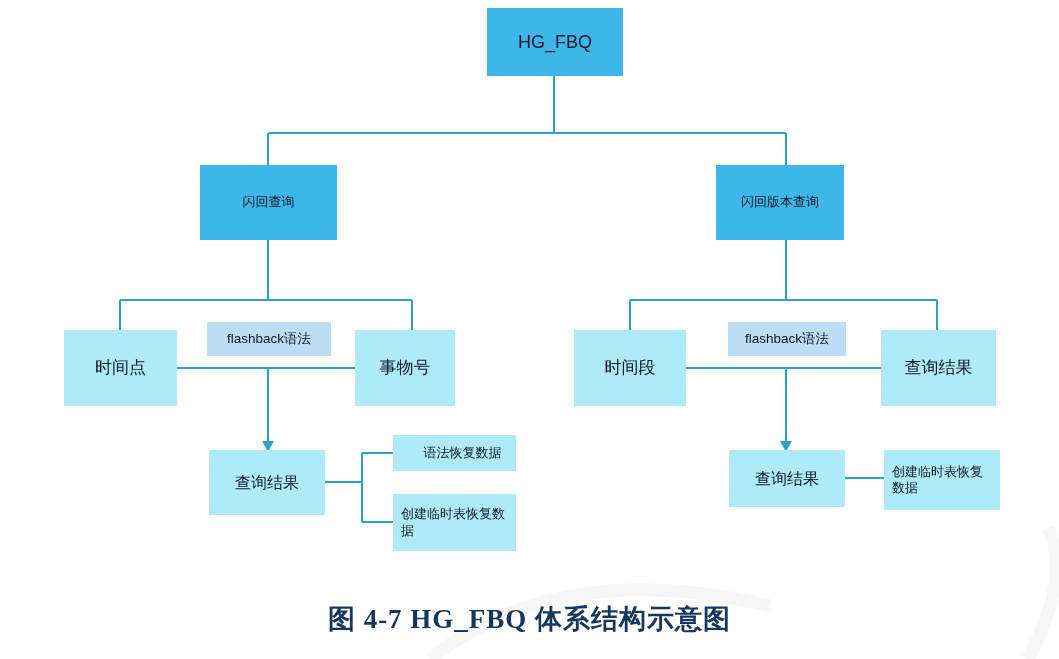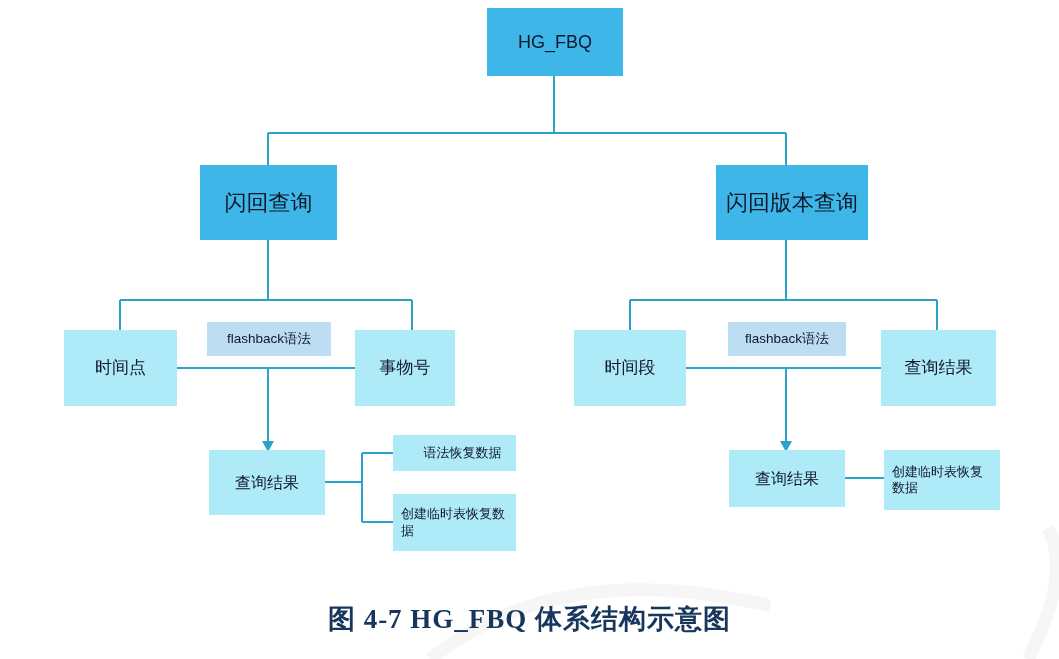--- a/index.html
+++ b/index.html
@@ -15,29 +15,29 @@
     pointer-events:none;
   }
   .node{
     position:absolute;
     display:flex;align-items:center;justify-content:center;
     text-align:center;
     color:#0f172a;
     box-sizing:border-box;
     line-height:1.25;
   }
-  .lvl1{background:#3fb6e8;font-size:22px;}
+  .lvl1{background:#3fb6e8;font-size:13px;}
   .lvl2{background:#aeeaf8;font-size:17px;}
   .tag{background:#bdddf2;font-size:13.5px;}
   .small{font-size:13px;padding-left:16px;}
 
   
   .n-root{left:487px;top:8px;width:136px;height:68px;font-size:18px;}
   .n-fbq{left:200px;top:165px;width:137px;height:75px;}
-  .n-fvq{left:716px;top:165px;width:152px;height:75px;}
+  .n-fvq{left:716px;top:165px;width:128px;height:75px;}
   .n-timepoint{left:64px;top:330px;width:113px;height:76px;}
   .n-txn{left:355px;top:330px;width:100px;height:76px;}
   .n-tag-left{left:207px;top:322px;width:124px;height:34px;}
   .n-result-left{left:209px;top:450px;width:116px;height:65px;font-size:16px;}
   .n-out-syntax{left:393px;top:435px;width:123px;height:36px;}
   .n-out-temp-left{left:393px;top:494px;width:123px;height:57px;padding:4px 8px;text-align:left;}
   .n-timerange{left:574px;top:330px;width:112px;height:76px;}
   .n-txnrange{left:881px;top:330px;width:115px;height:76px;}
   .n-tag-right{left:728px;top:322px;width:118px;height:34px;}
   .n-result-right{left:729px;top:450px;width:116px;height:57px;font-size:16px;}

